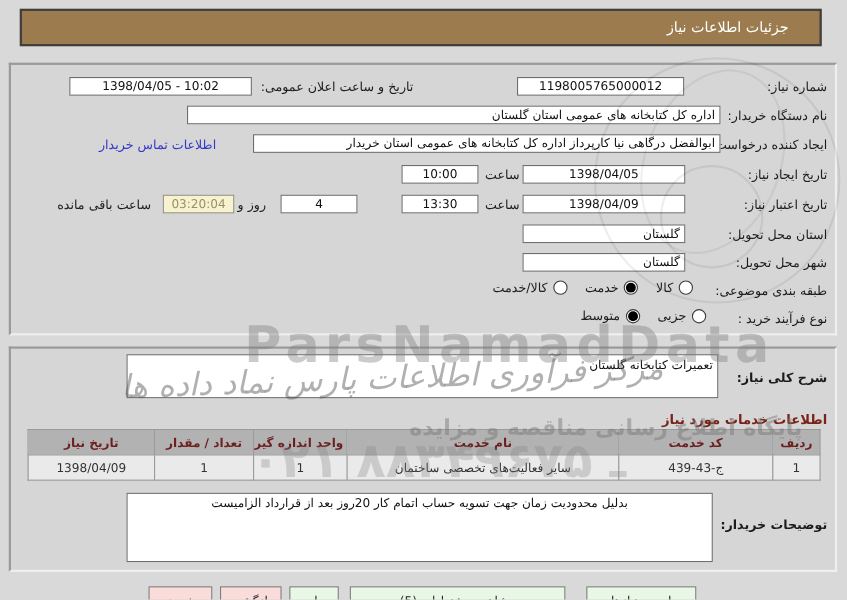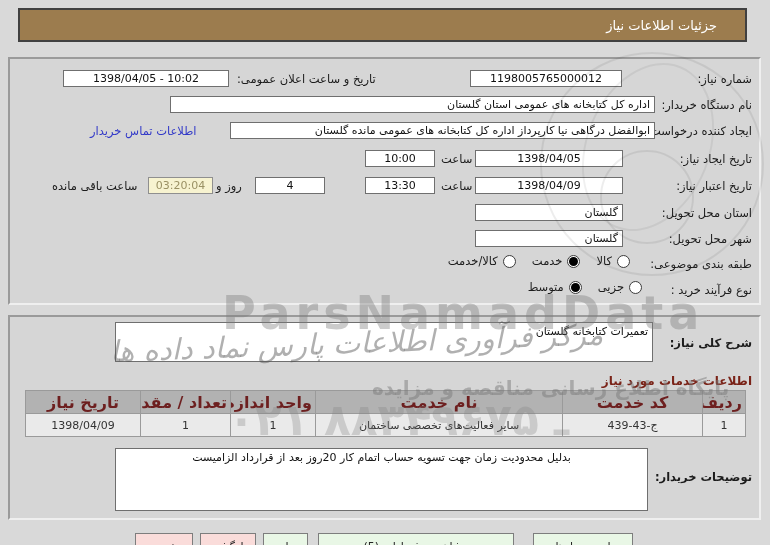--- a/index.html
+++ b/index.html
@@ -50,21 +50,21 @@
     background:#fff;border:1px solid #6f6f6f;box-sizing:border-box;
     font-size:11px;color:#111;padding:2px 4px;overflow:hidden;
   }
   
   .svc-header{font-size:12px;font-weight:bold;color:#7a2318;white-space:nowrap;}
   table.svc{border-collapse:collapse;table-layout:fixed;width:720px;direction:rtl;}
   table.svc th,table.svc td{
     border:1px solid #9a9a9a;height:22px;padding:0 3px;
     overflow:hidden;white-space:nowrap;text-align:center;
   }
-  table.svc th{background:#b2b2b2;color:#6d1f1f;font-weight:bold;font-size:16px;}
+  table.svc th{background:#b2b2b2;color:#6d1f1f;font-weight:bold;font-size:11px;}
   table.svc td{background:#eaeaea;color:#333;font-size:11px;}
   
   .btn{
     height:26px;border:1px solid #7d7d7d;box-sizing:border-box;
     font-size:11px;color:#222;display:flex;align-items:center;justify-content:center;
     white-space:nowrap;cursor:pointer;
   }
   .btn.pink{background:#fadcda;}
   .btn.green{background:#e9f7e6;}
   
@@ -92,21 +92,21 @@
 
 <span class="abs lbl z" style="right:18px;top:72px;">شماره نیاز:</span>
 <div class="abs tb center z" style="left:470px;top:70px;width:152px;" dir="ltr">1198005765000012</div>
 <span class="abs lbl z" style="left:237px;top:72px;">تاریخ و ساعت اعلان عمومی:</span>
 <div class="abs tb center z" style="left:63px;top:70px;width:166px;" dir="ltr">1398/04/05 - 10:02</div>
 
 <span class="abs lbl z" style="right:18px;top:98px;">نام دستگاه خریدار:</span>
 <div class="abs tb z" style="left:170px;top:96px;width:485px;">اداره کل کتابخانه های عمومی استان گلستان</div>
 
 <span class="abs lbl z" style="right:18px;top:124px;">ایجاد کننده درخواست:</span>
-<div class="abs tb z" style="left:230px;top:122px;width:425px;">ابوالفضل  درگاهی نیا کارپرداز اداره کل کتابخانه های عمومی مانده گلستان</div>
+<div class="abs tb z" style="left:230px;top:122px;width:425px;">ابوالفضل  درگاهی نیا کارپرداز اداره کل کتابخانه های عمومی استان خریدار</div>
 <span class="abs link z" style="left:90px;top:124px;">اطلاعات تماس خریدار</span>
 
 <span class="abs lbl z" style="right:18px;top:152px;">تاریخ ایجاد نیاز:</span>
 <div class="abs tb center z" style="left:475px;top:150px;width:148px;" dir="ltr">1398/04/05</div>
 <span class="abs lbl z" style="left:441px;top:152px;">ساعت</span>
 <div class="abs tb center z" style="left:365px;top:150px;width:70px;" dir="ltr">10:00</div>
 
 <span class="abs lbl z" style="right:18px;top:179px;">تاریخ اعتبار نیاز:</span>
 <div class="abs tb center z" style="left:475px;top:177px;width:148px;" dir="ltr">1398/04/09</div>
 <span class="abs lbl z" style="left:441px;top:179px;">ساعت</span>

